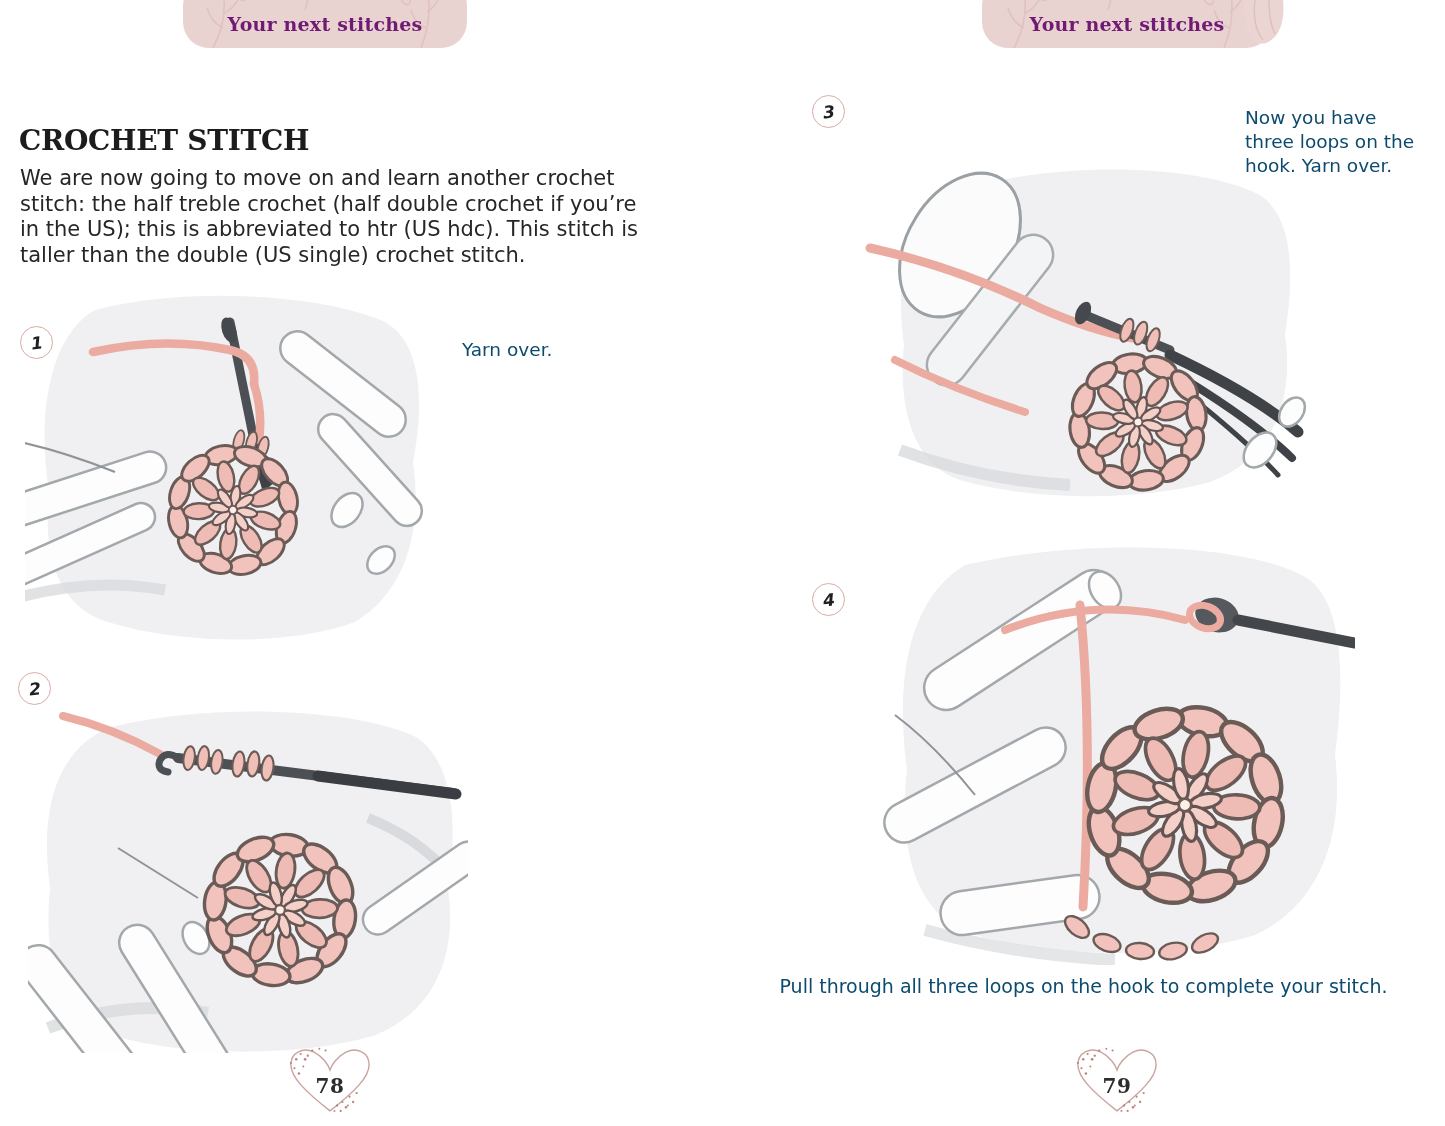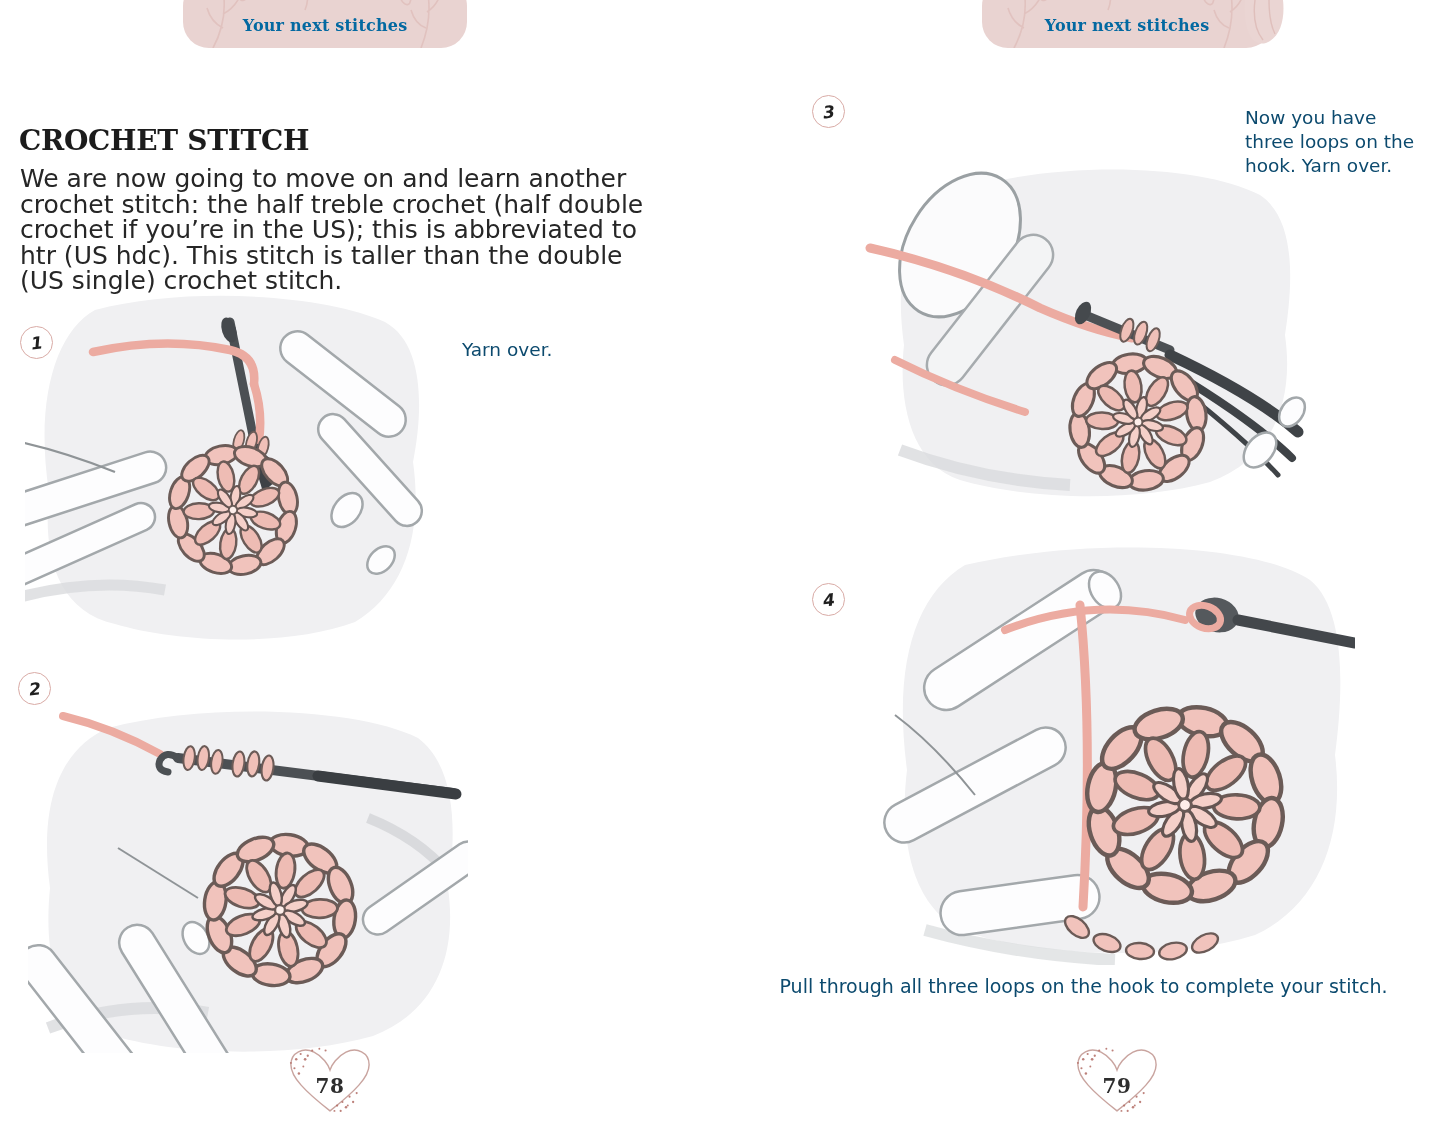--- a/index.html
+++ b/index.html
@@ -5,30 +5,30 @@
   html,body{margin:0;padding:0;background:#ffffff;}
   .spread{position:relative;width:1445px;height:1126px;background:#ffffff;overflow:hidden;
           font-family:"DejaVu Sans",sans-serif;color:#242424;}
   .page{position:absolute;top:0;width:723px;height:1126px;}
   .page.left{left:0;}
   .page.right{left:722px;}
 
   .badge{position:absolute;top:-20px;height:68px;background:#e9d3d1;border-radius:26px;
          display:flex;align-items:flex-end;justify-content:center;overflow:hidden;}
   .badge-text{position:relative;z-index:2;font-family:"DejaVu Serif",serif;font-weight:bold;
-              font-size:16px;color:#0369a1;padding-bottom:13px;letter-spacing:.2px;text-align:center;}
+              font-size:19px;color:#701a75;padding-bottom:13px;letter-spacing:.2px;text-align:center;}
   .badge svg{position:absolute;left:0;top:0;z-index:1;}
 
   .corner-petal{position:absolute;top:0;}
 
   .title{position:absolute;left:19px;top:94px;margin:0;width:600px;
          font-family:"DejaVu Serif",serif;font-weight:bold;font-size:28px;line-height:31px;
          color:#1c1c1c;letter-spacing:-0.3px;}
   .intro{position:absolute;left:20px;top:166px;margin:0;width:630px;
-         font-size:25px;line-height:25.5px;color:#262626;}
+         font-size:21px;line-height:25.5px;color:#262626;}
 
   .step-circle{position:absolute;width:33px;height:33px;border:1.7px solid #d9aba6;
                border-radius:50%;display:flex;align-items:center;justify-content:center;
                background:#fff;box-sizing:border-box;}
   .step-circle span{font-style:italic;font-weight:bold;font-size:17px;color:#1f1f1f;
                     transform:rotate(-6deg);}
 
   .caption{position:absolute;font-size:18.5px;line-height:24px;color:#0c4a6e;}
   .caption.center{text-align:center;}
 

